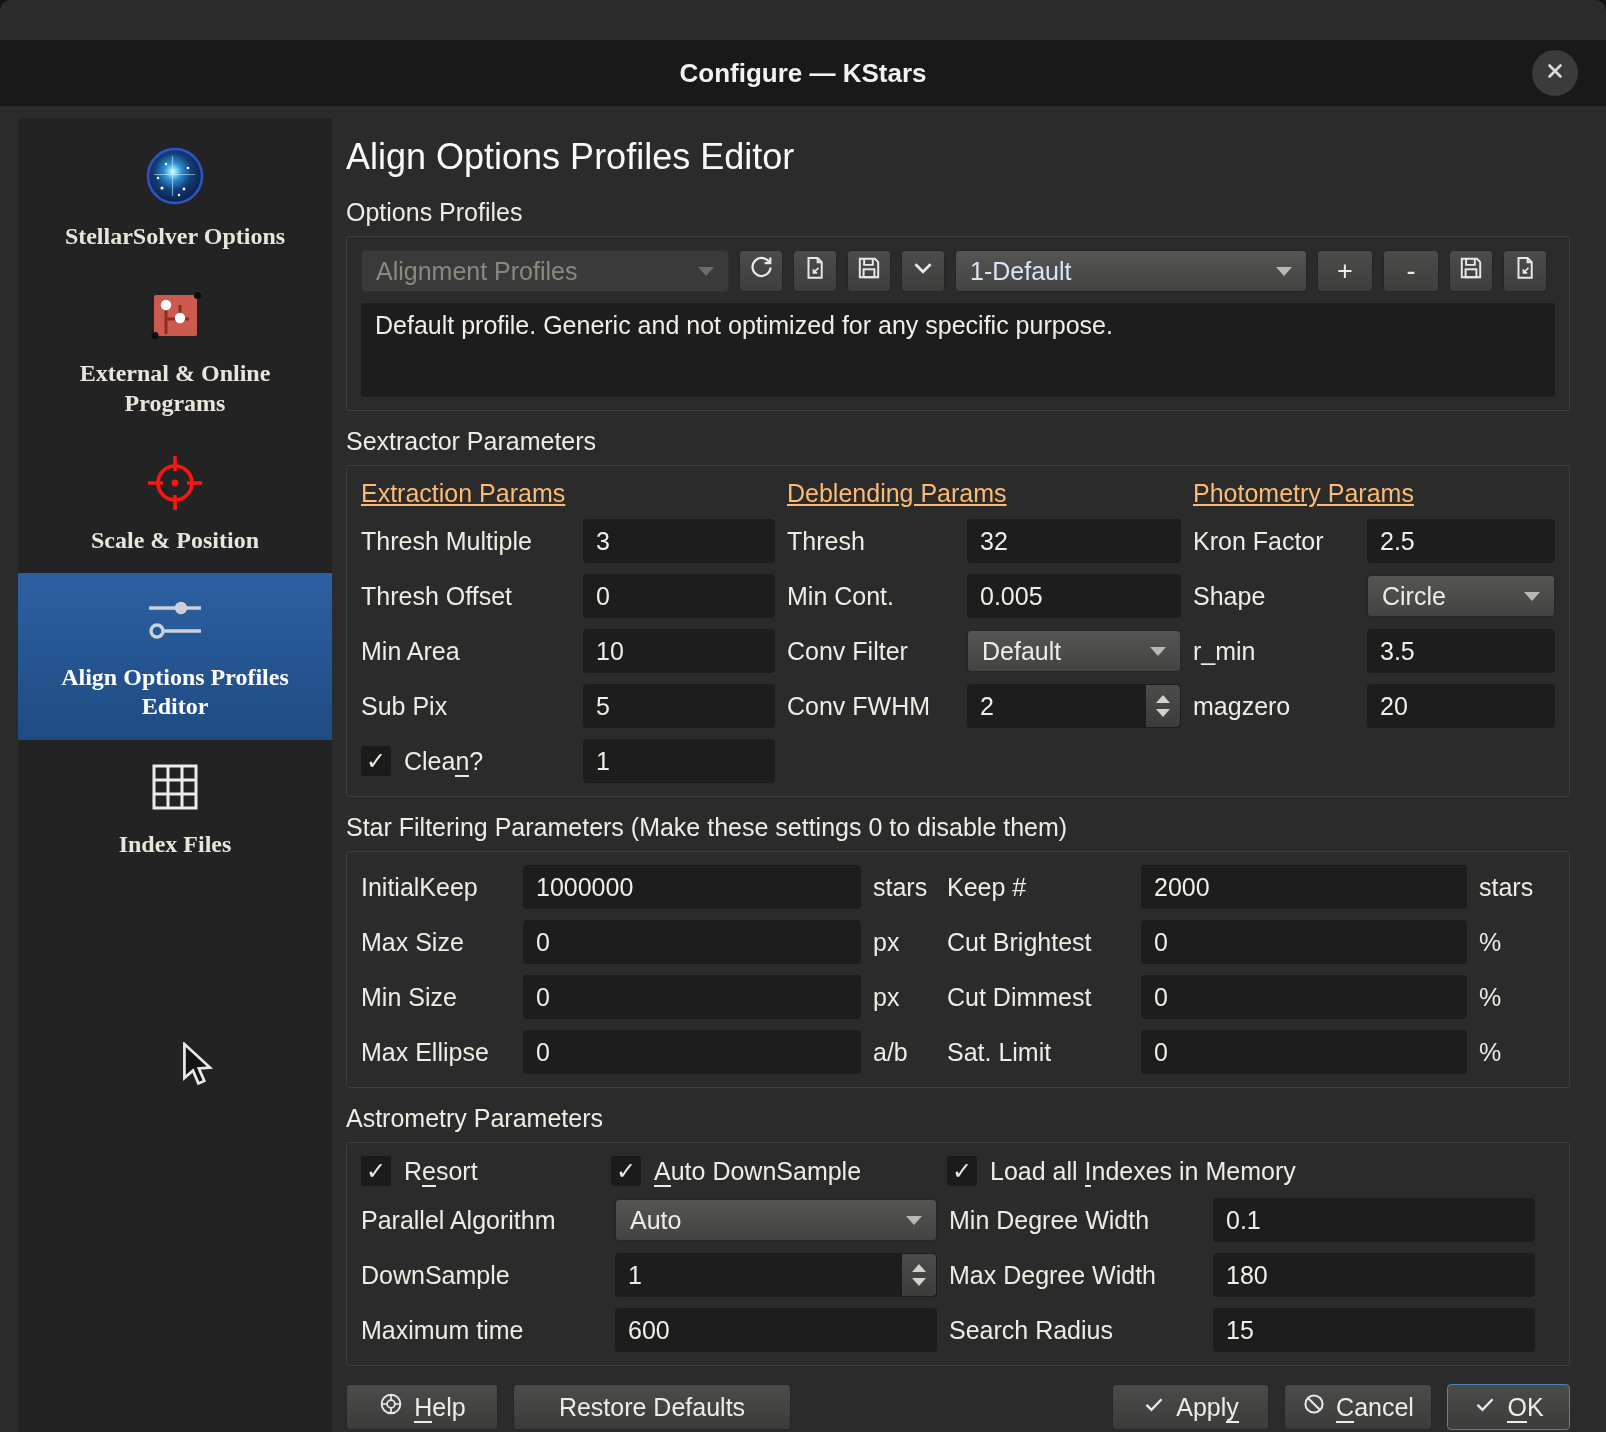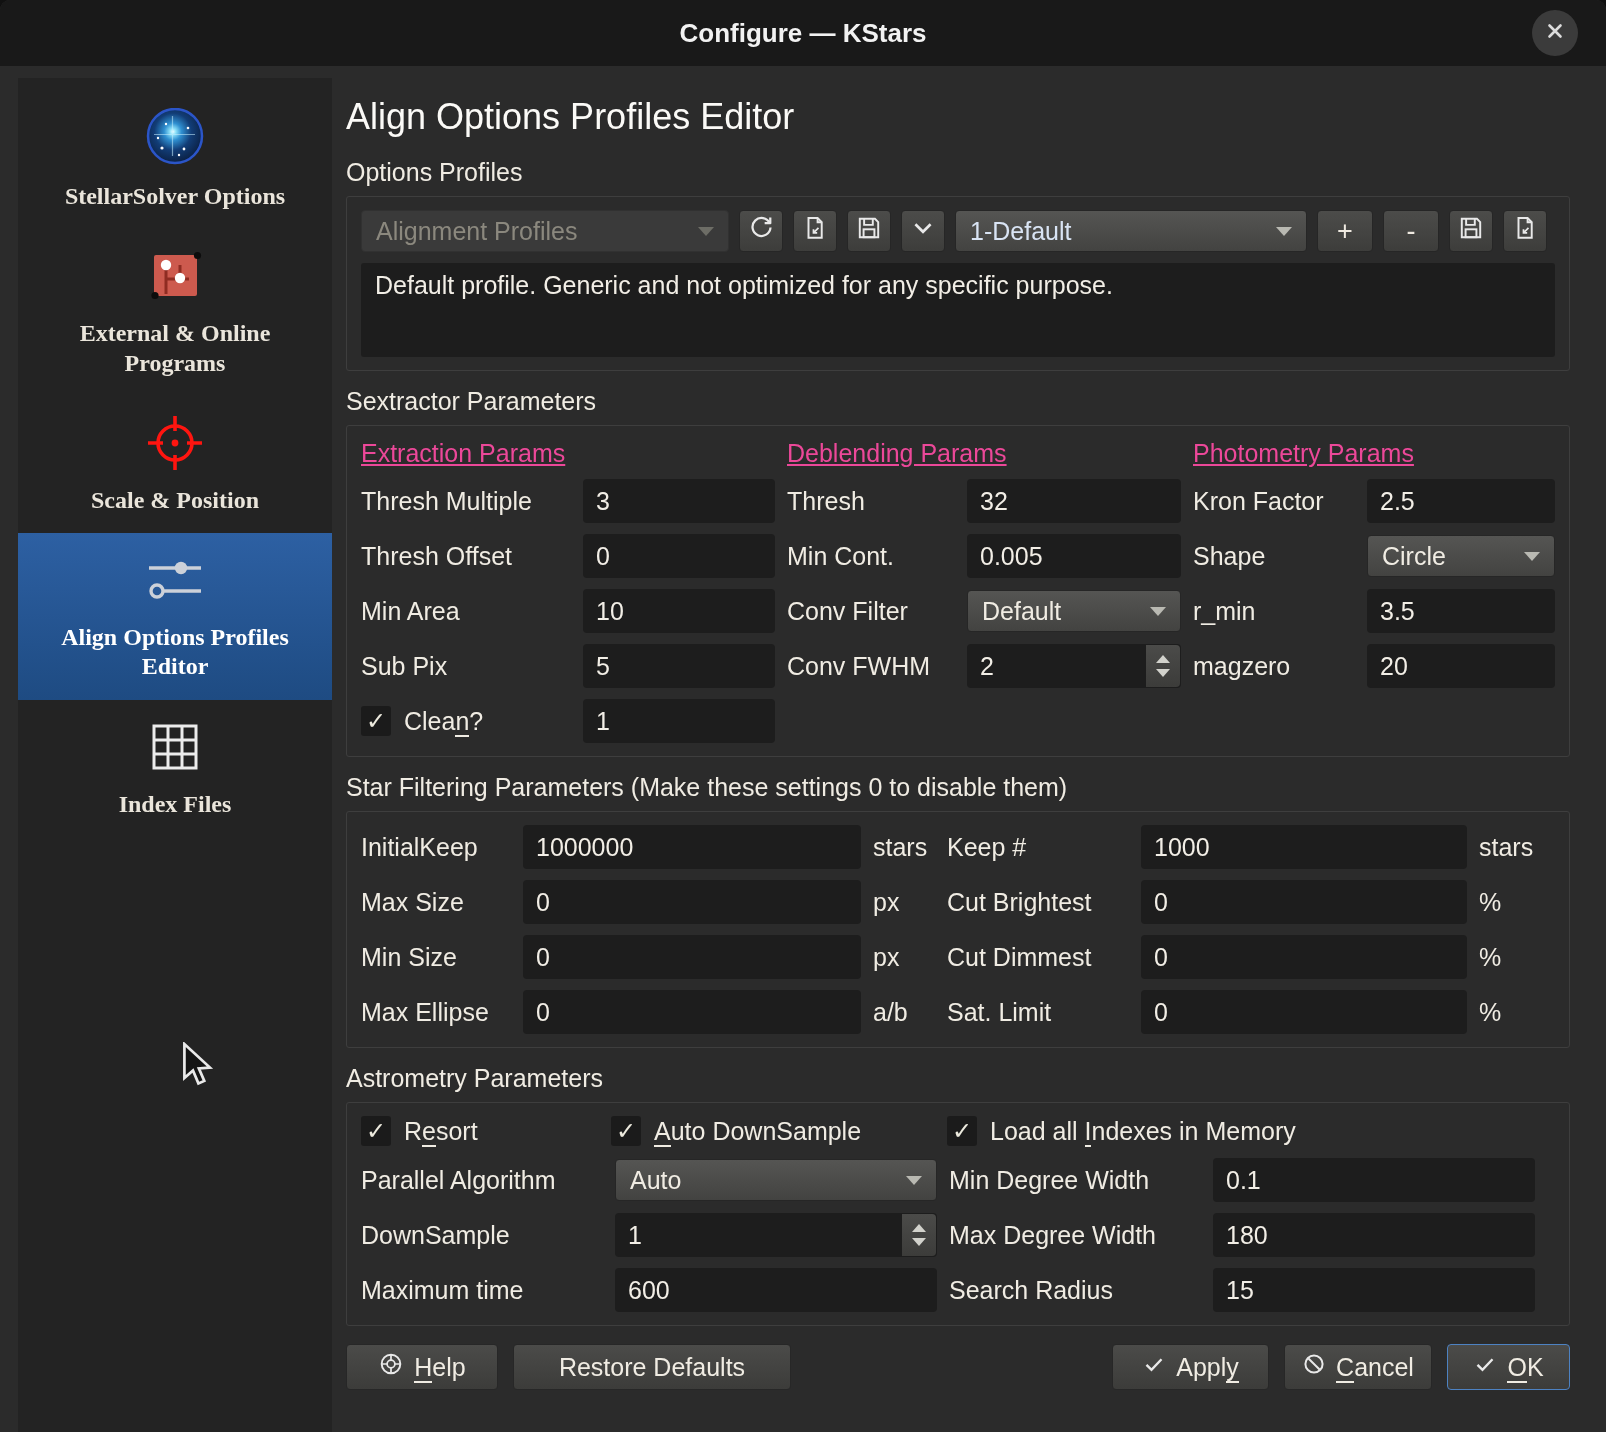--- a/index.html
+++ b/index.html
@@ -6,21 +6,21 @@
   html,body { background:#111; }
   body { font-family:"Liberation Sans","DejaVu Sans",sans-serif; }
   .window {
     position:relative; width:1606px; height:1432px;
     background:#2b2b2b; color:#efeae1; overflow:hidden;
     border-radius:10px 10px 0 0;
   }
   
   .titlebar {
     height:66px; background:#191919; display:flex;
-    align-items:center; justify-content:center; position:relative;
+    align-items:center; justify-content:center; position:relative;margin-top:40px;
   }
   .titlebar .title { font-size:26px; font-weight:bold; color:#f2f2f2; }
   .close-btn {
     position:absolute; right:28px; top:10px; width:46px; height:46px;
     border-radius:50%; background:#3b3b3b; display:flex;
     align-items:center; justify-content:center; cursor:pointer;
   }
   
   .content { display:flex; height:1366px; padding:12px 16px 0 18px; }
   .sidebar { width:314px; background:#232323; padding-top:14px; flex:none;font-family:Liberation Serif, serif; }
@@ -63,21 +63,21 @@
   }
   .spinfield { position:relative; padding-right:40px; }
   .spin-strip {
     position:absolute; right:1px; top:1px; bottom:1px; width:34px;
     background:linear-gradient(#4b4b49,#3c3c3a); border-radius:0 4px 4px 0;
     display:flex; flex-direction:column; align-items:center; justify-content:center;
     gap:6px; cursor:pointer;
   }
   .tri-up { width:0;height:0;border-left:7px solid transparent;border-right:7px solid transparent;border-bottom:8px solid #d2d2cc; }
   .tri-dn { width:0;height:0;border-left:7px solid transparent;border-right:7px solid transparent;border-top:8px solid #d2d2cc; }
-  .link { color:#ec4899; text-decoration:underline; font-size:25px; cursor:pointer; }
+  .link { color:#fdba74; text-decoration:underline; font-size:25px; cursor:pointer; }
   .lab { font-size:25px; color:#f0ece3; }
   .checkbox {
     width:30px; height:30px; background:#1b1b1b; border-radius:3px; flex:none;
     display:flex; align-items:center; justify-content:center;
     color:#eceade; font-size:24px; font-weight:bold; cursor:pointer;
   }
   .cb-row { display:flex; align-items:center; gap:13px; cursor:pointer; }
   .mn { border-bottom:2px solid currentColor; }
   
   .op-toolbar { display:flex; gap:10px; align-items:center; }
@@ -340,21 +340,21 @@
         </div>
       </div>
 
       <div class="section-label">Star Filtering Parameters (Make these settings 0 to disable them)</div>
       <div class="groupbox">
         <div class="star-grid">
           <div class="lab">InitialKeep</div>
           <div class="field">1000000</div>
           <div class="lab">stars</div>
           <div class="lab">Keep #</div>
-          <div class="field">1000</div>
+          <div class="field">2000</div>
           <div class="lab">stars</div>
 
           <div class="lab">Max Size</div>
           <div class="field">0</div>
           <div class="lab">px</div>
           <div class="lab">Cut Brightest</div>
           <div class="field">0</div>
           <div class="lab">%</div>
 
           <div class="lab">Min Size</div>

